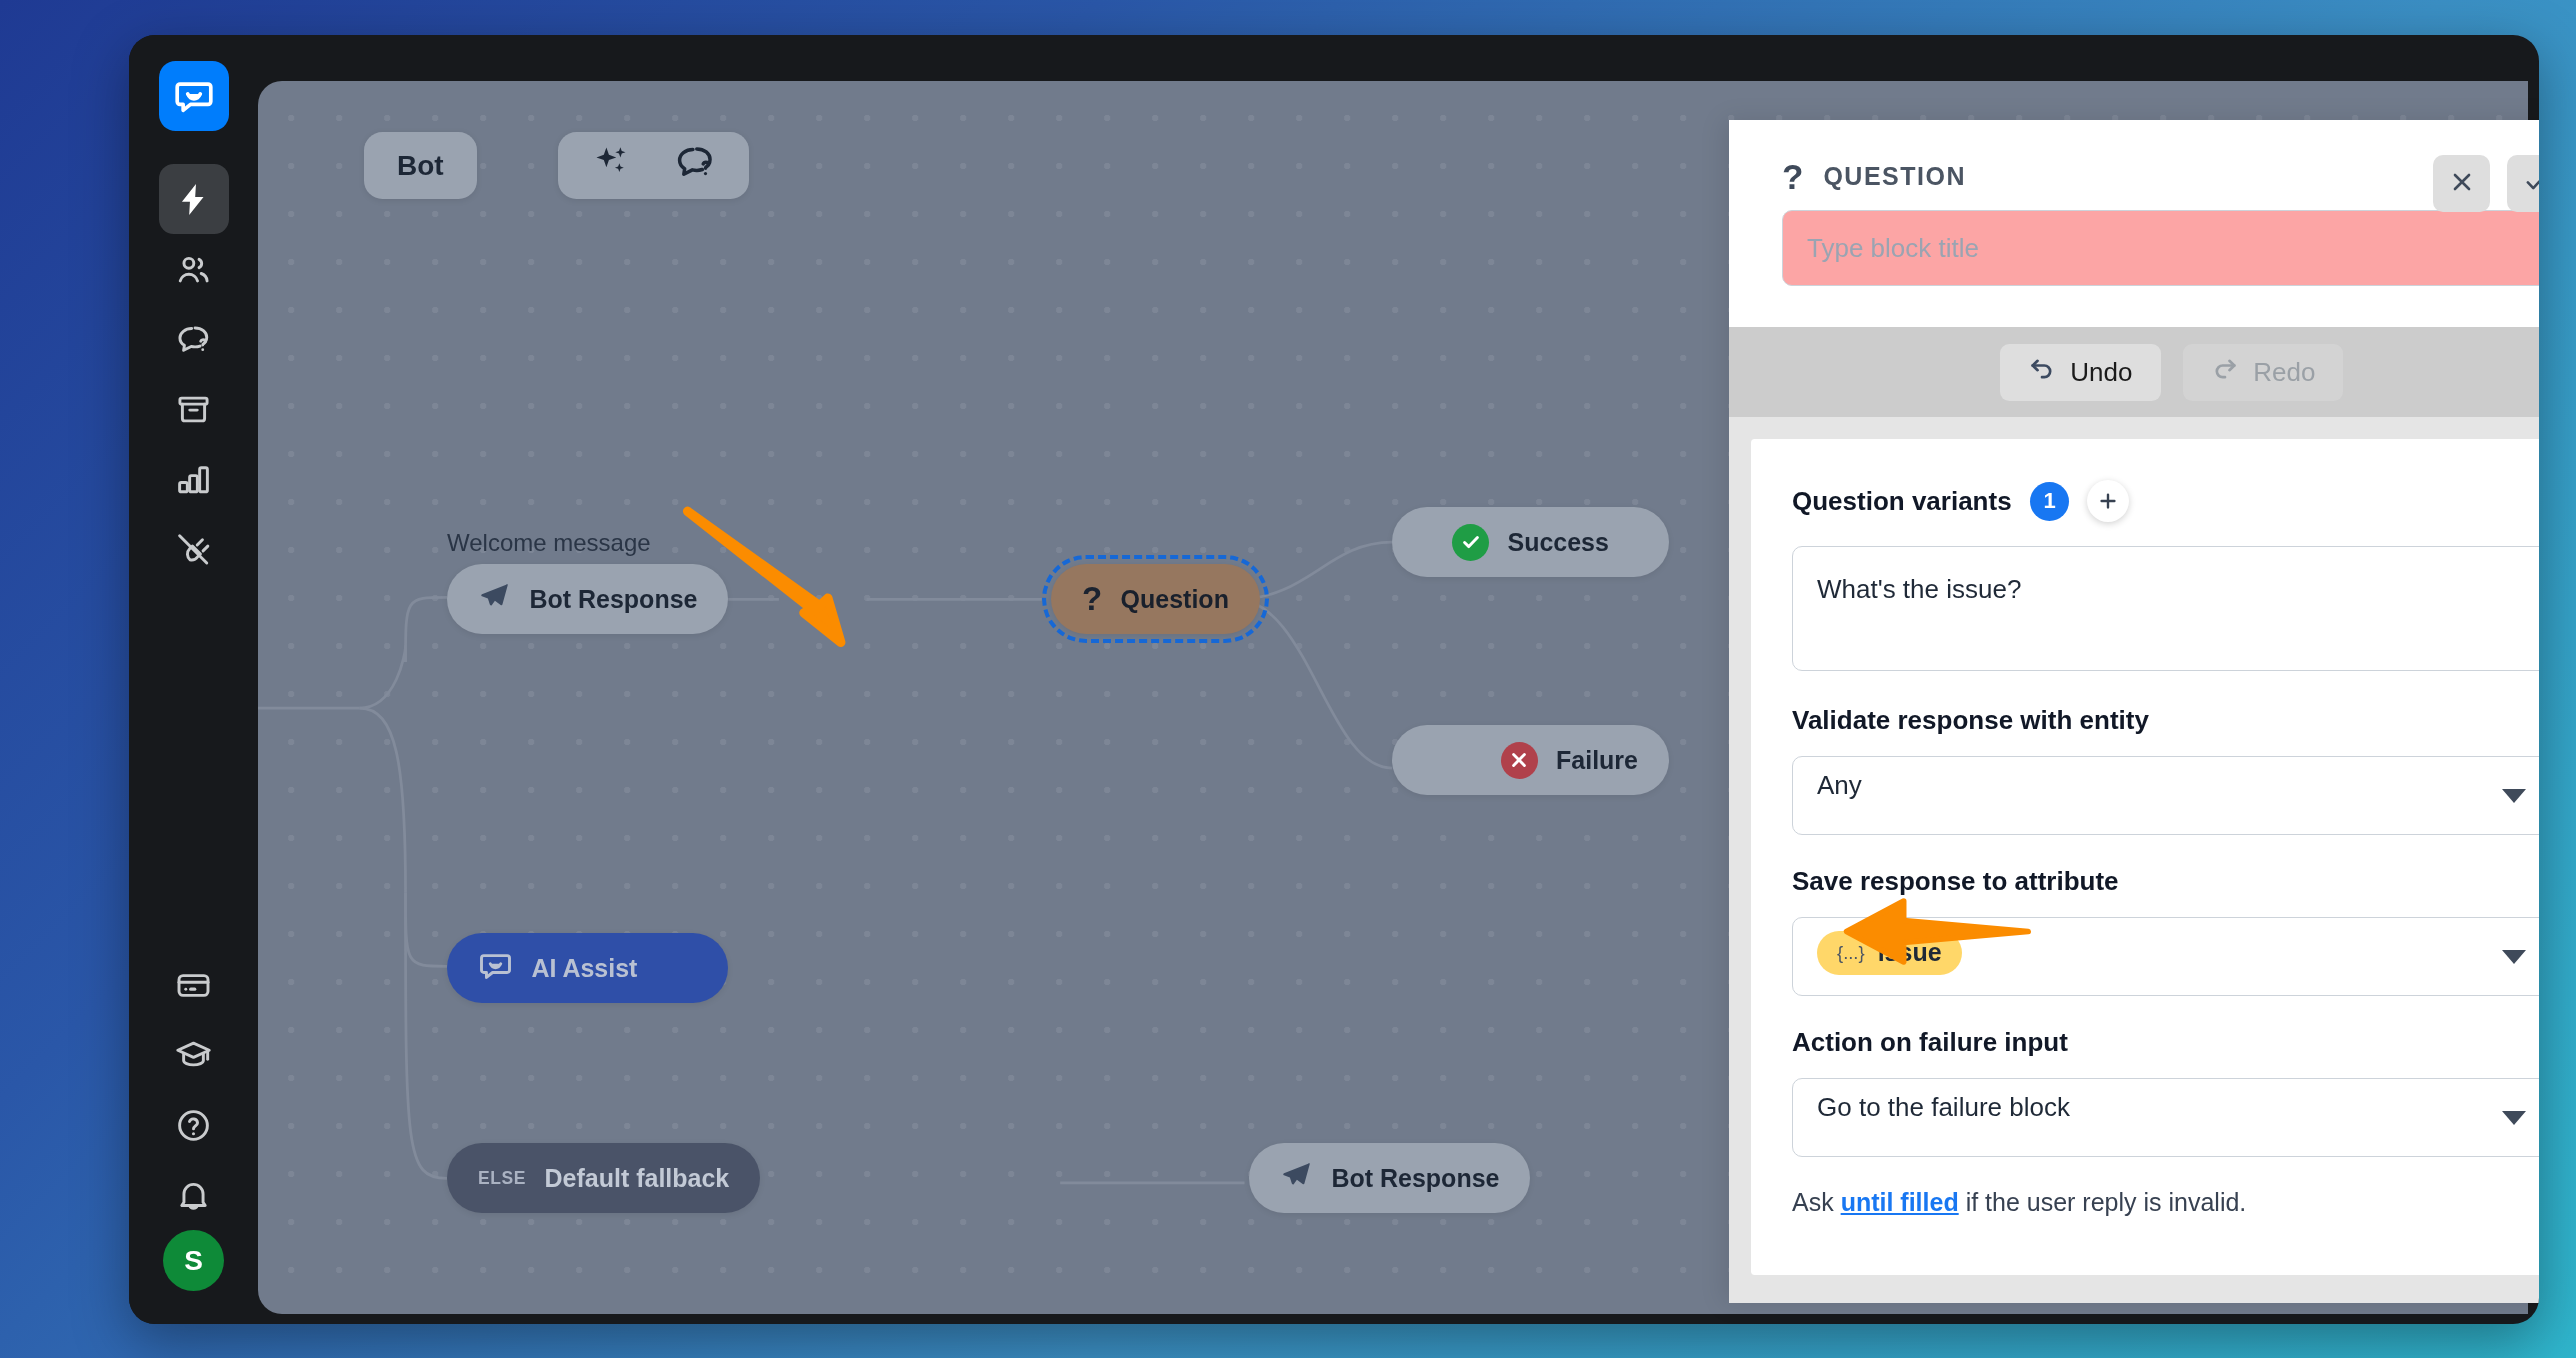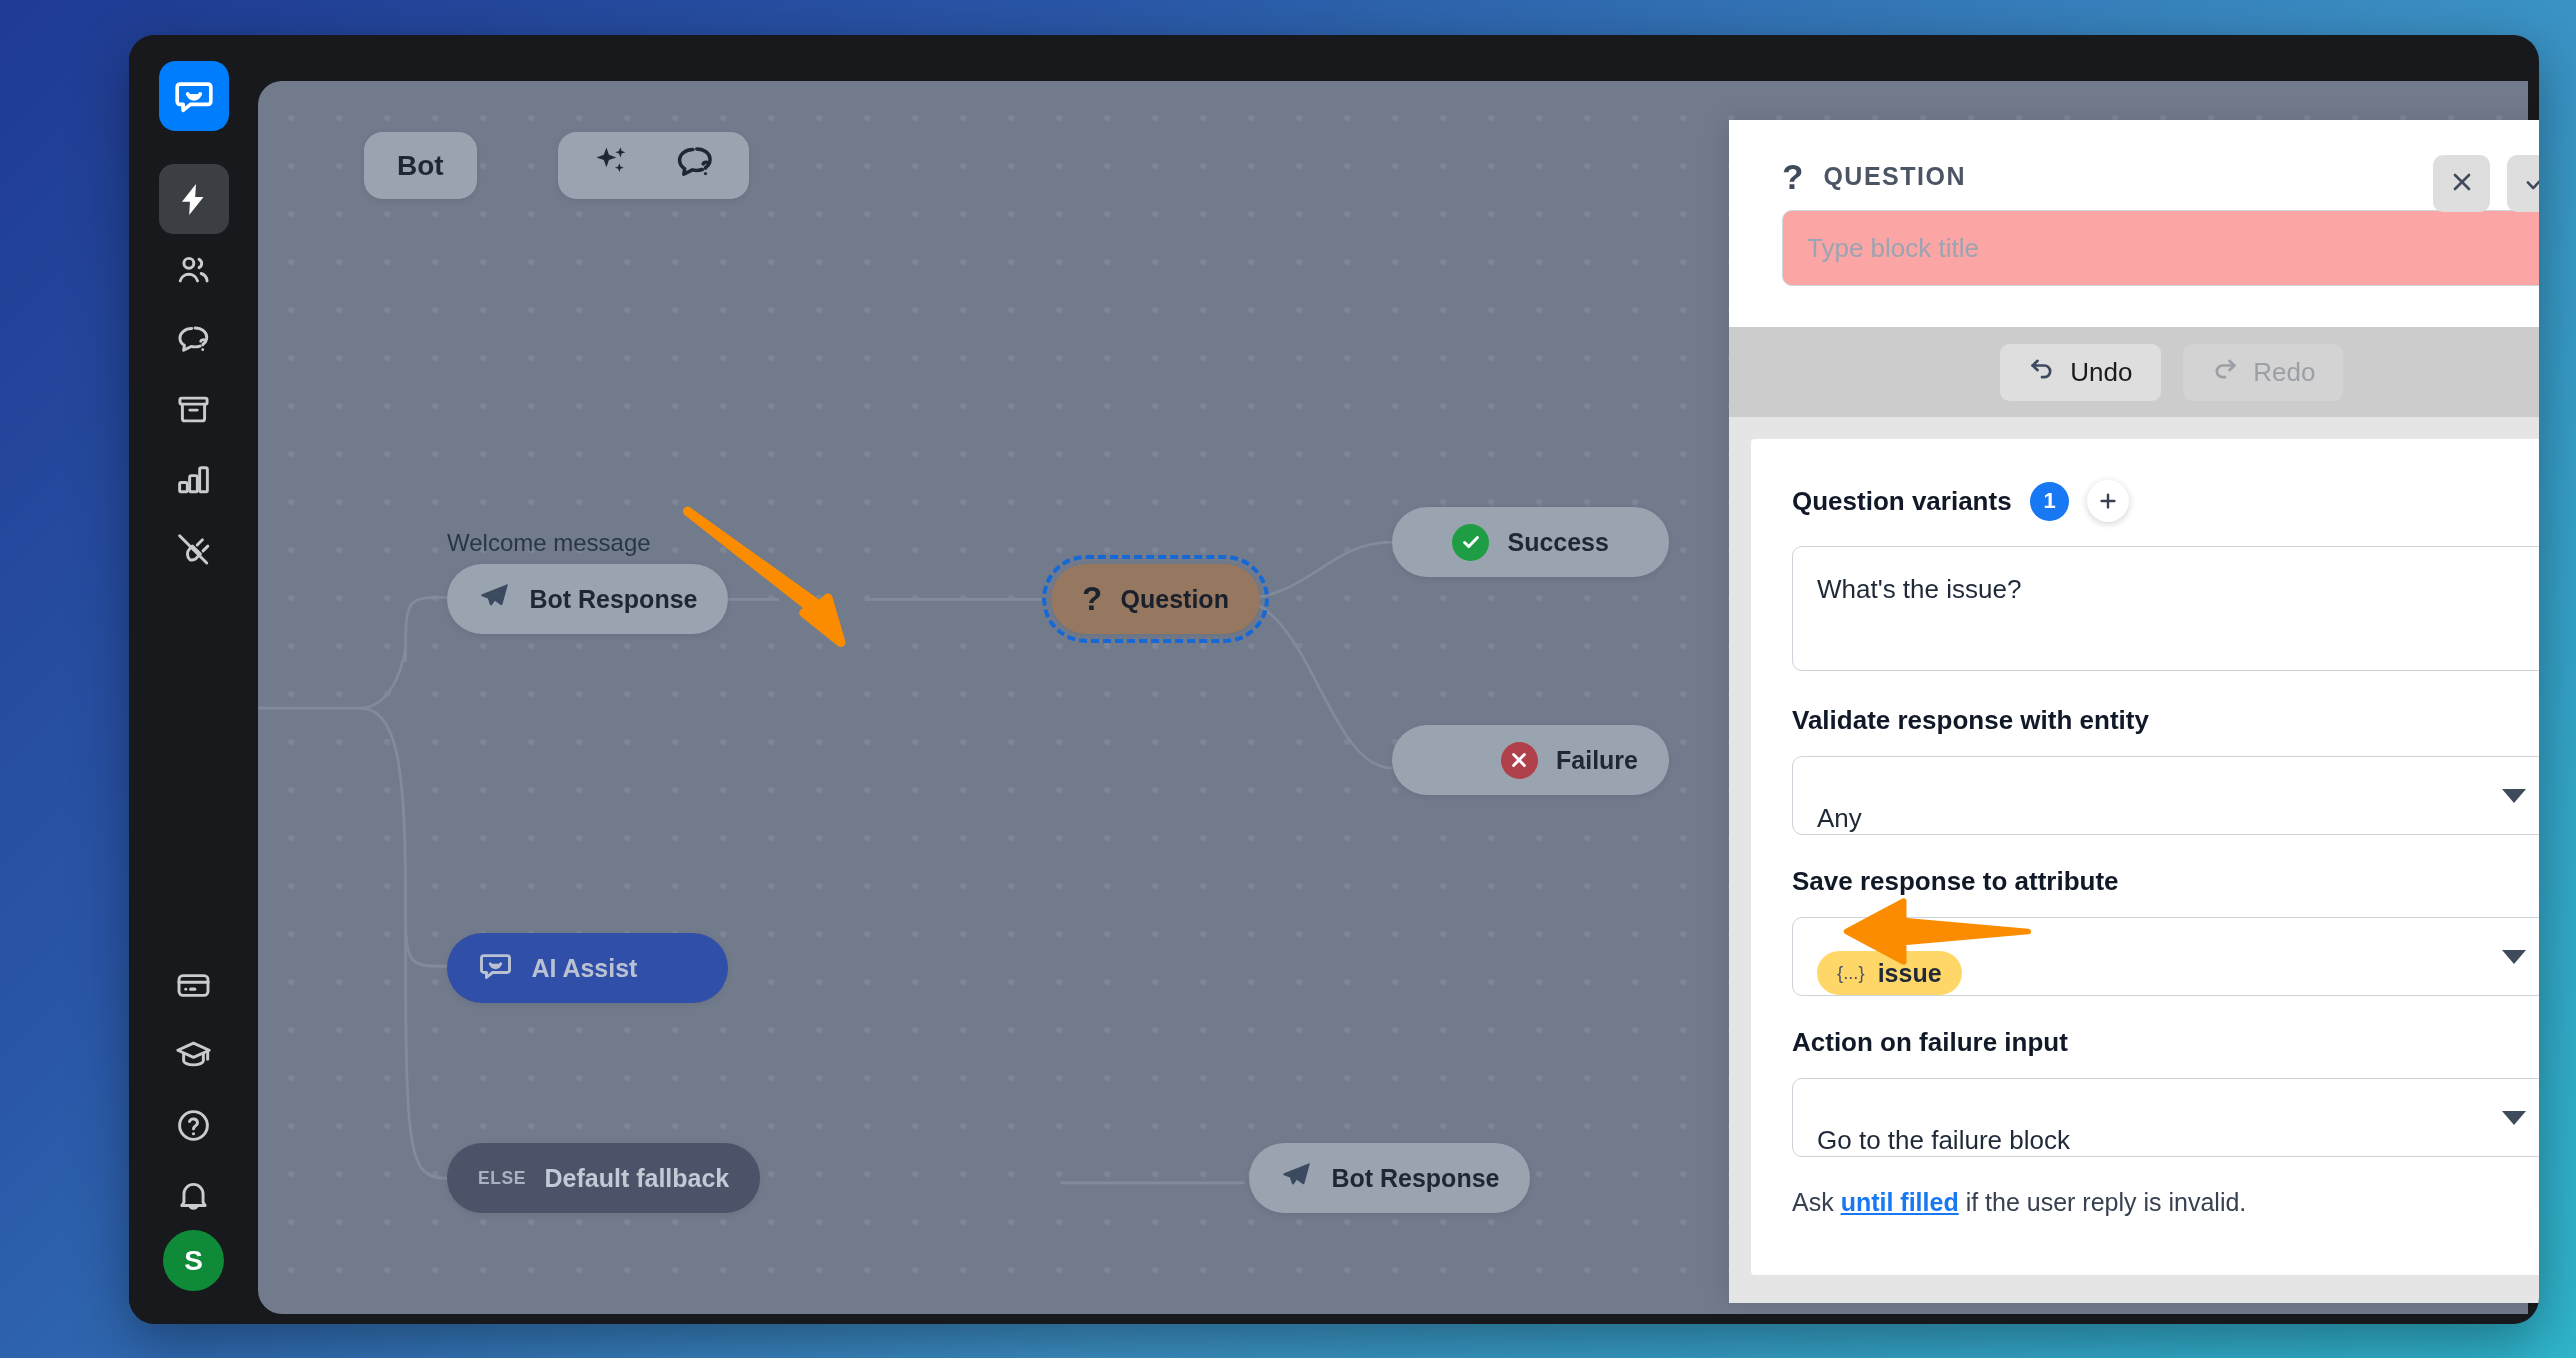--- a/index.html
+++ b/index.html
@@ -148,21 +148,21 @@
   }
   .variant-box {
     margin-top: 24px; width: 100%; height: 125px;
     border: 1.4px solid #cdd3da; border-radius: 10px;
     padding: 24px; font-size: 26px; color: #1f2937; resize: none;
     font-family: "Liberation Sans", sans-serif; line-height: 1.4;
   }
   .sel {
     position: relative; margin-top: 20px; width: 100%; height: 79px;
     border: 1.4px solid #cdd3da; border-radius: 10px;
-    display: flex; align-items: flex-end; padding: 0 24px;
+    display: flex; align-items: flex-start; padding: 13px 24px;
     font-size: 26px; color: #1f2937; background: #fff; cursor: pointer;
   }
   .sel .caret {
     position: absolute; right: 24px; top: 50%; transform: translateY(-50%);
     width: 0; height: 0; border-left: 12px solid transparent; border-right: 12px solid transparent;
     border-top: 14px solid #3f4a5a;
   }
   .attr-chip {
     display: inline-flex; align-items: center; gap: 13px;
     background: #ffd769; border-radius: 921px; padding: 7.4px 20px;

